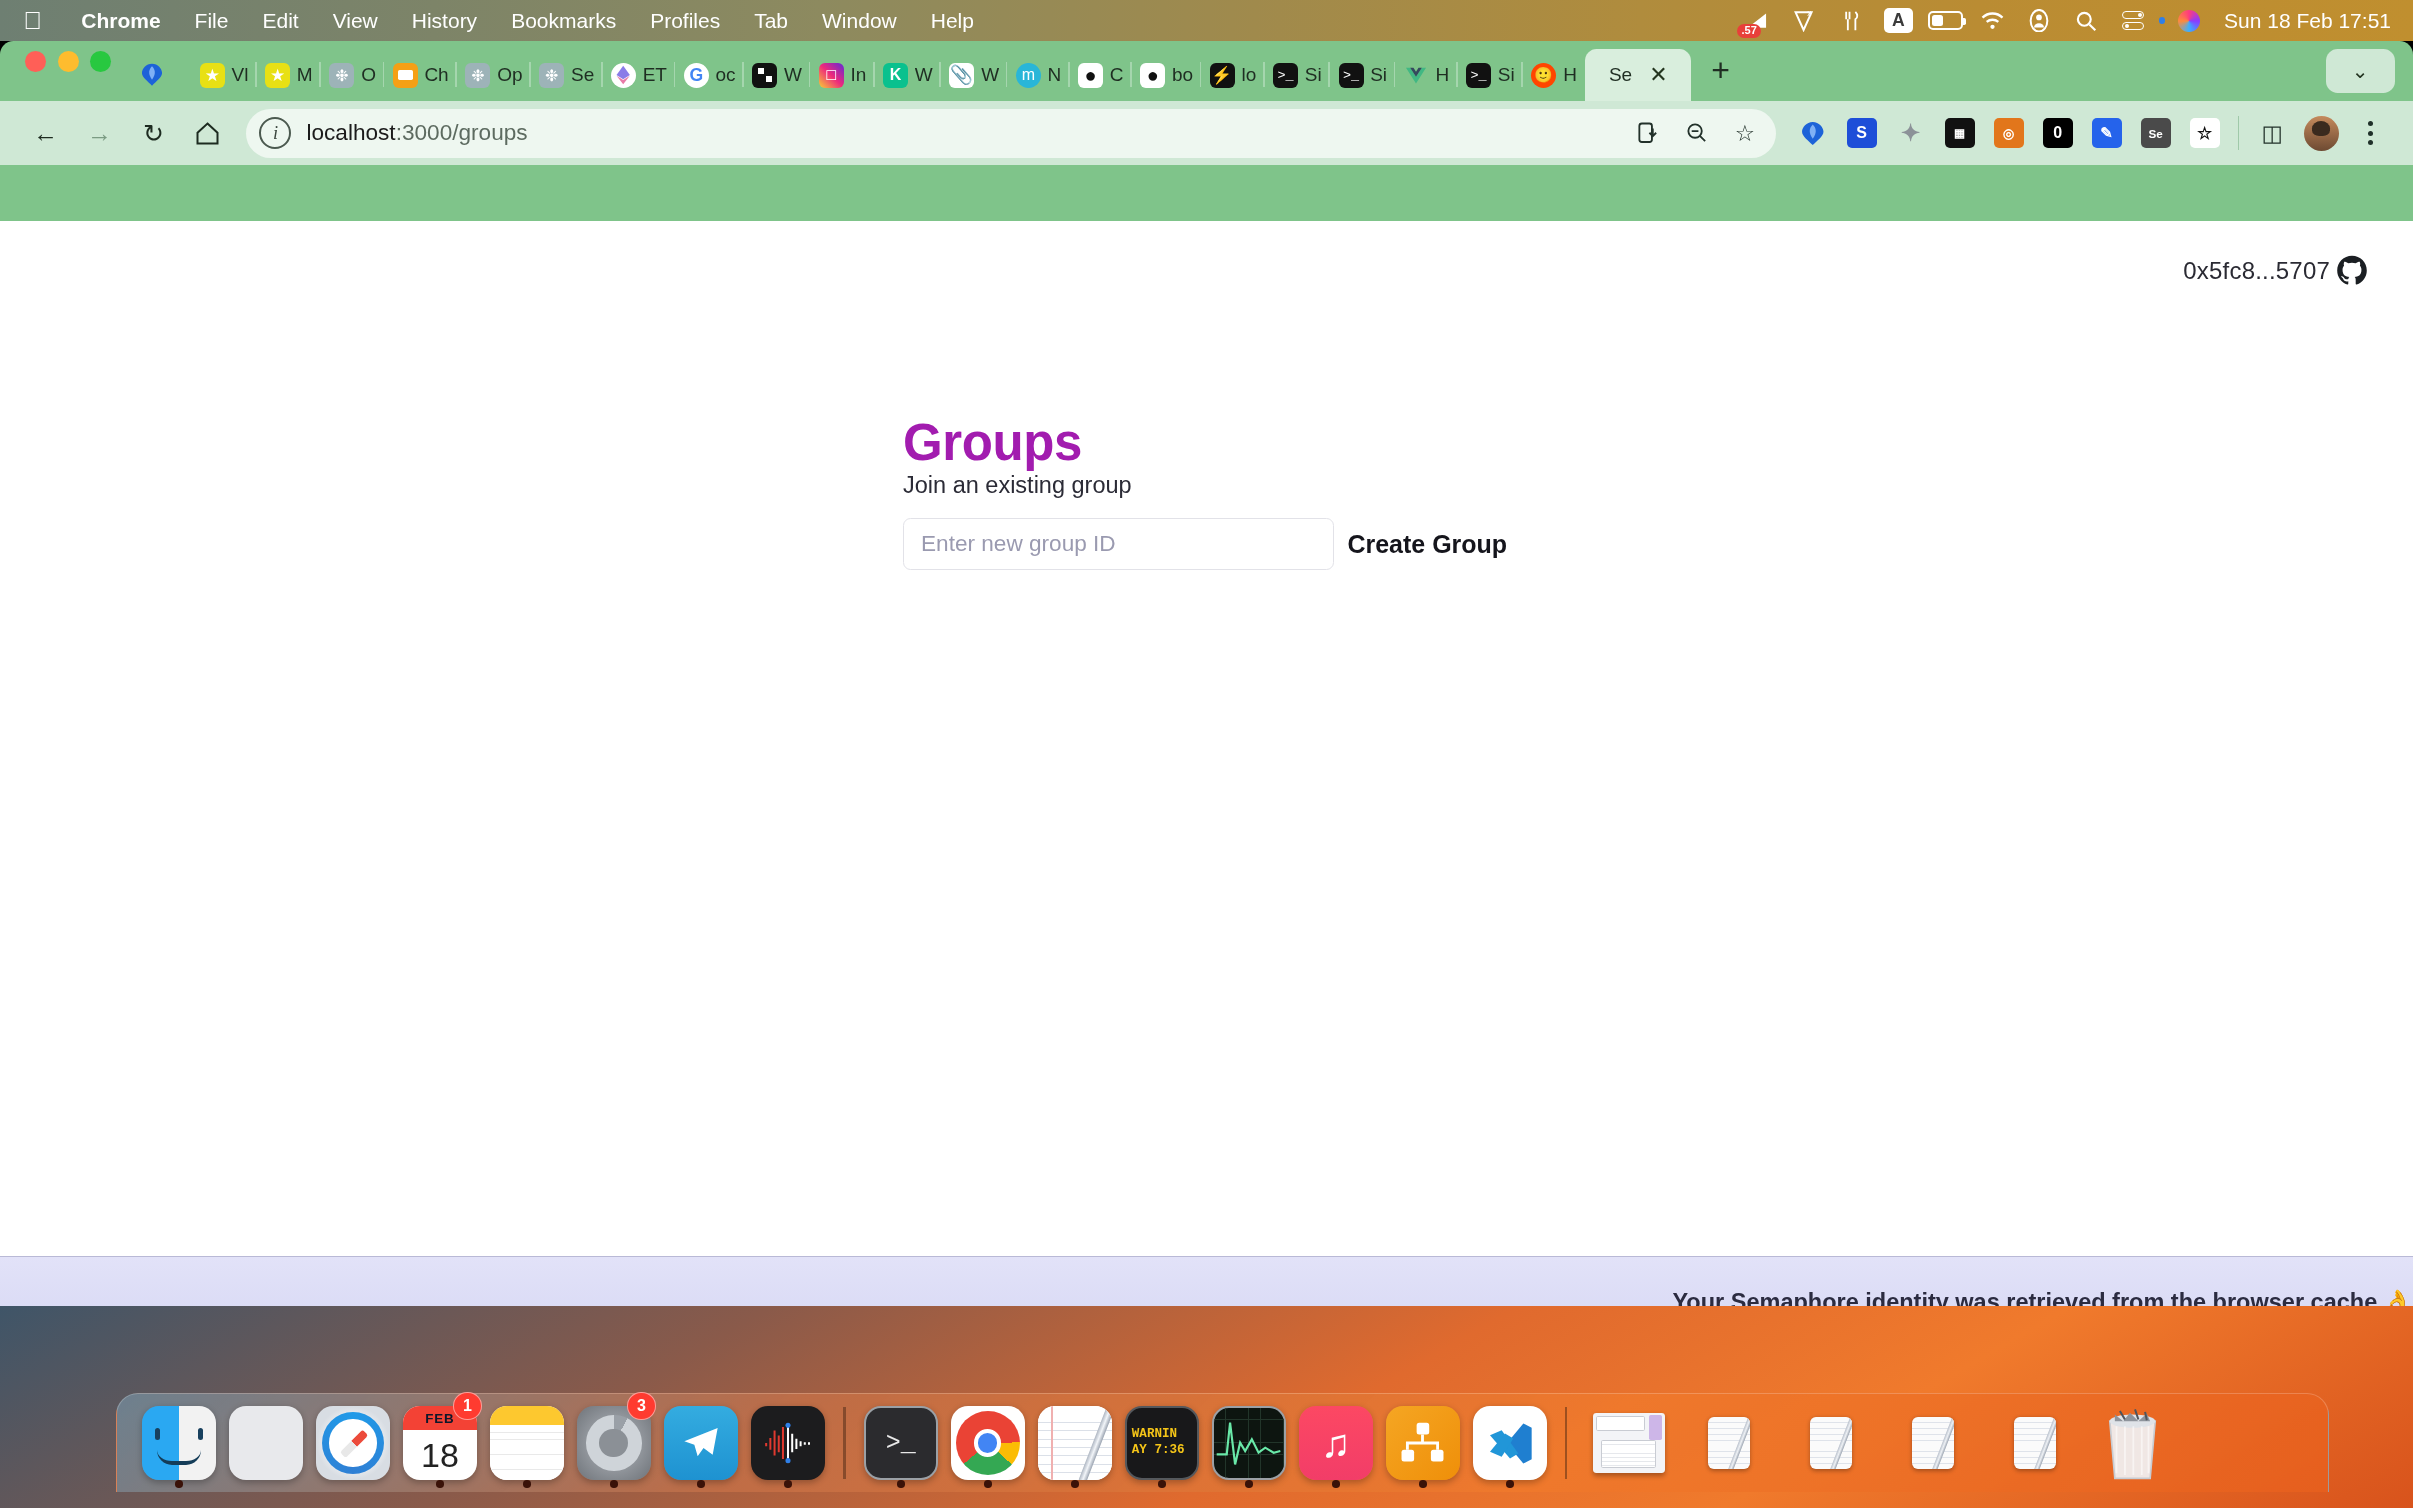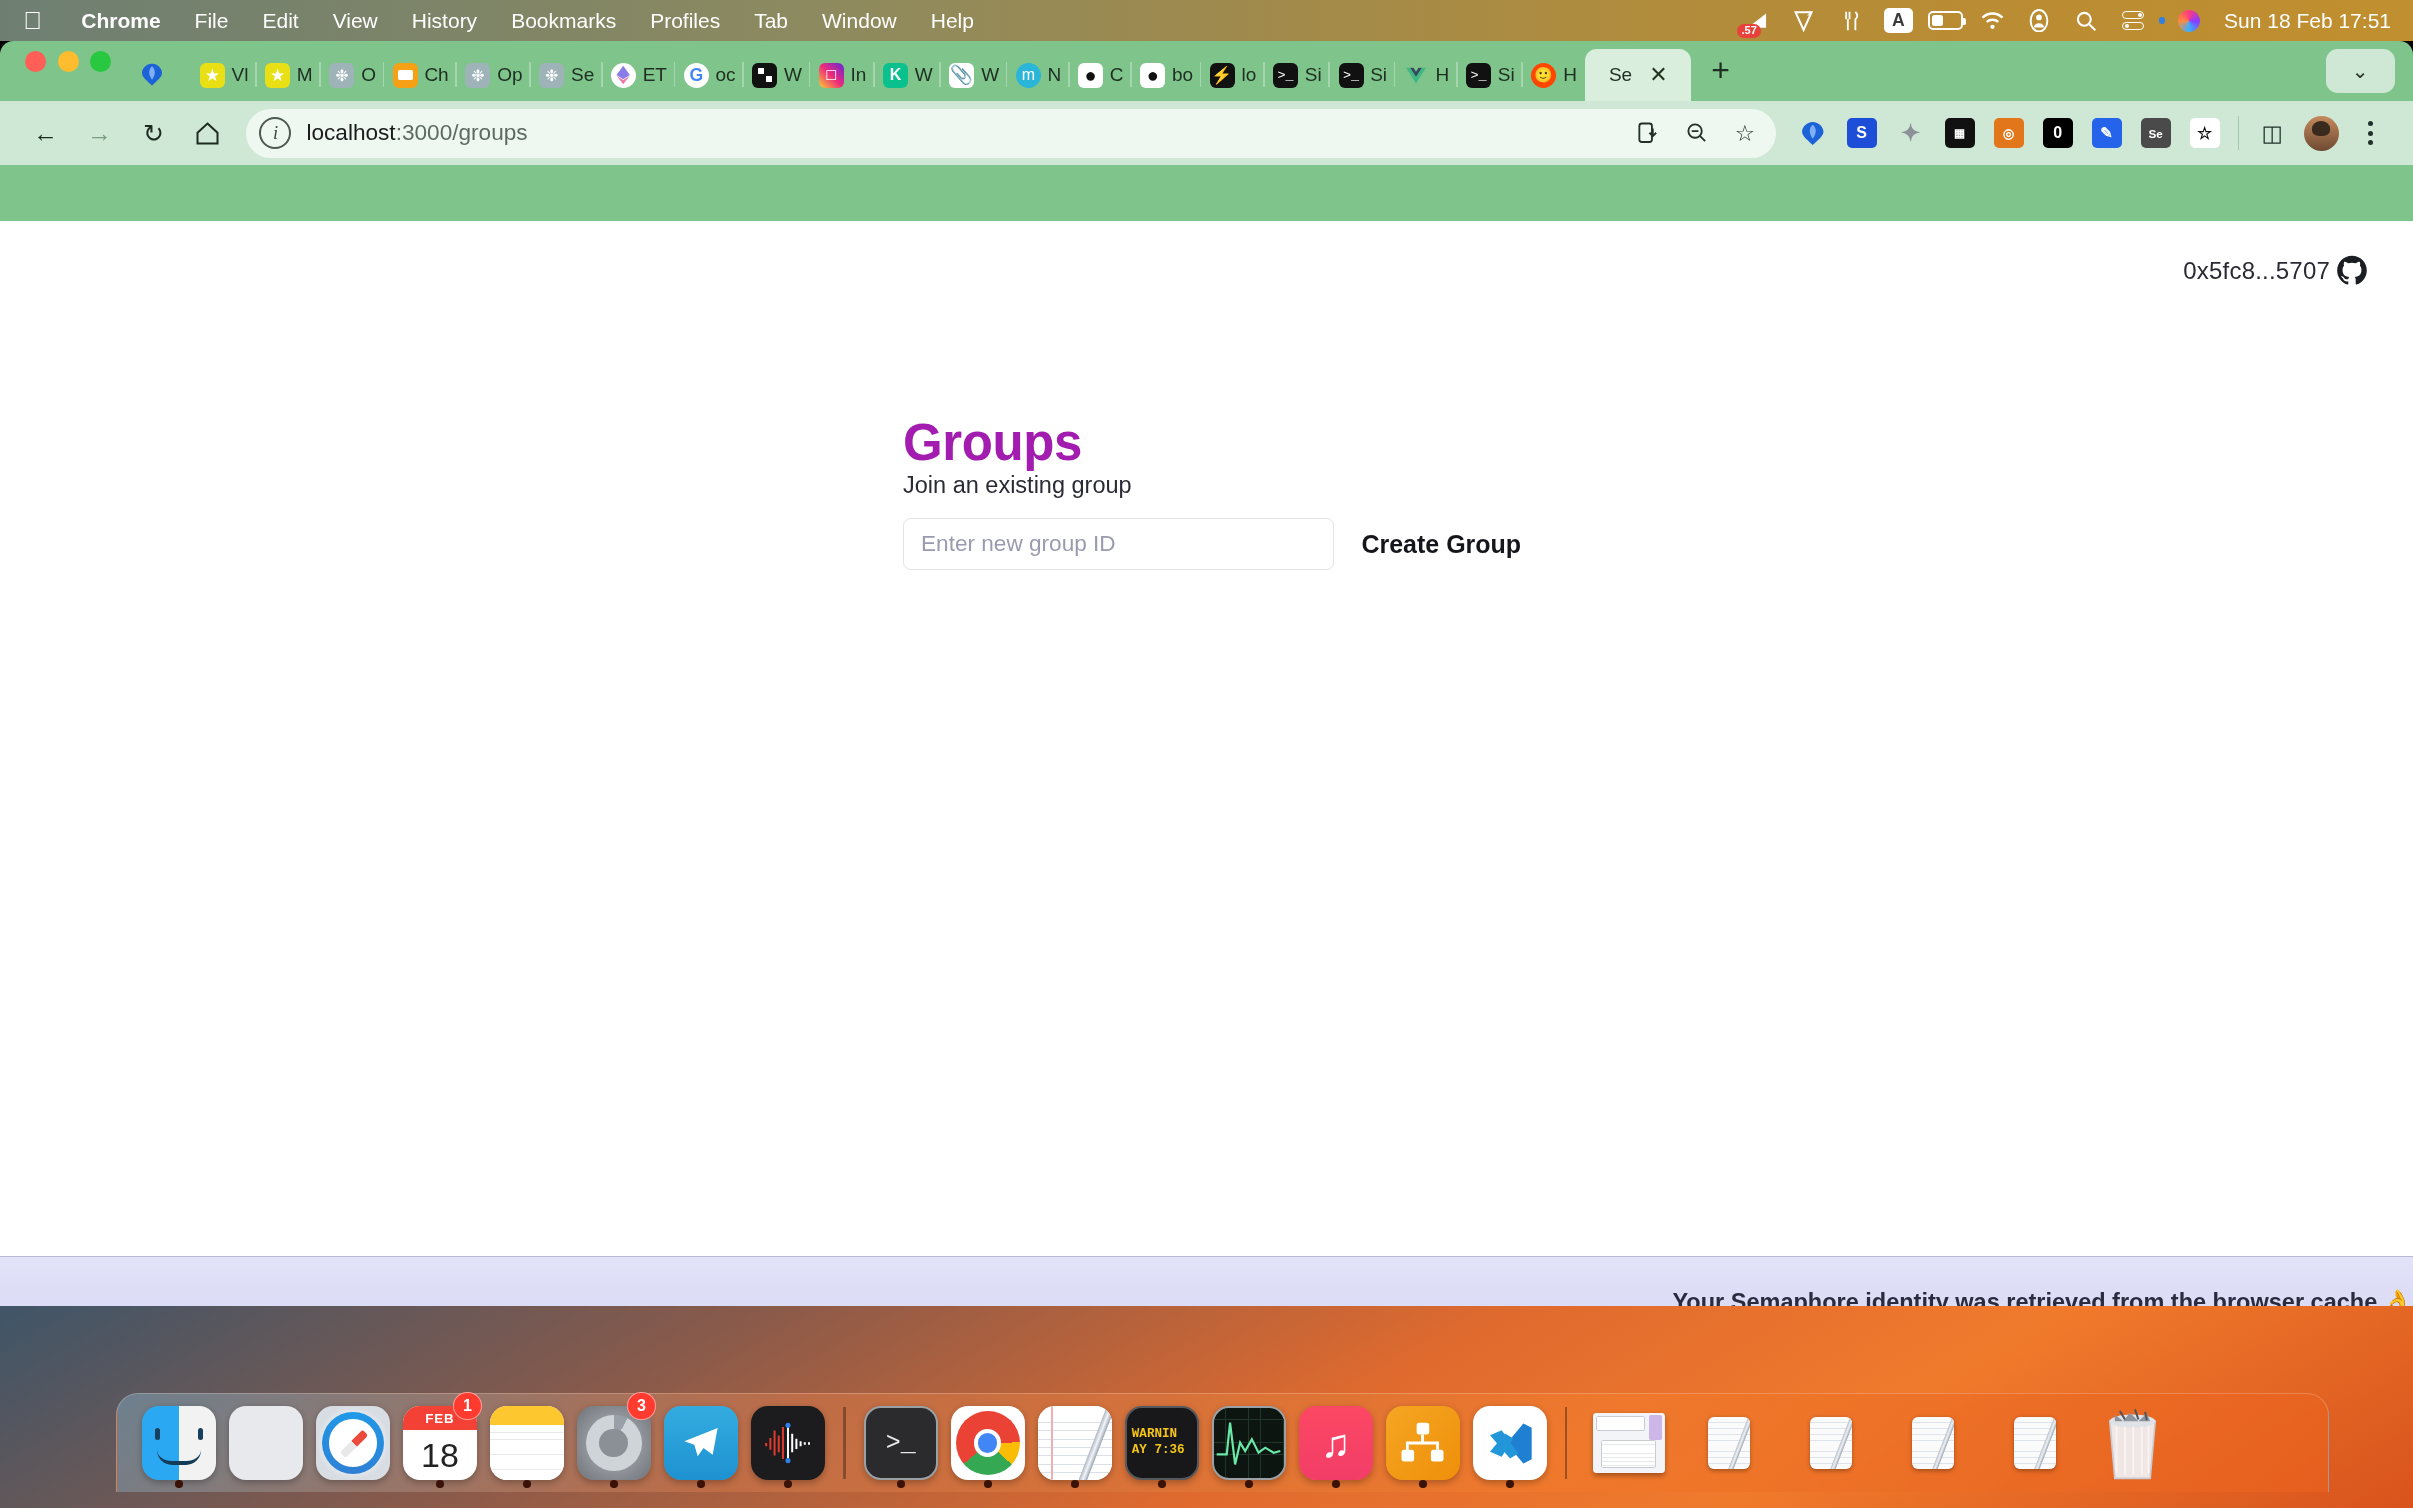--- a/index.html
+++ b/index.html
@@ -125,21 +125,21 @@
   .page-topbar {
     display:flex; align-items:center; justify-content:flex-end;
     gap:6px; padding:34px 45px 0 0;
   }
   .wallet-addr { font-size:24px; color:#2a2a33; letter-spacing:0.2px;}
   .gh-icon { width:32px;height:32px; }
   .content-wrap { padding-left:903px; padding-top:126px; }
   .page-title { font-size:51px; font-weight:bold; color:#a21caf; letter-spacing:-0.4px;}
   .join-link { font-size:23.5px; color:#2b2b36; }
   .create-label { font-size:23.5px; color:#2b2b36; margin-top:46px; }
-  .form-row { display:flex; align-items:center; gap:24px; margin-top:19px;}
+  .form-row { display:flex; align-items:center; gap:10px; margin-top:19px;}
   .group-input {
     width:431px; height:52px; border:1.3px solid #e2e2e8; border-radius:7.5px;
     background:#fff; padding:0 17px; font-size:22.6px; color:#2b2b36;
     font-family:"Liberation Sans", sans-serif;
   }
   .group-input::placeholder { color:#9a9ab0; }
   .create-btn {
     background:none; border:none; font-size:25px; font-weight:bold; color:#15151c;
     font-family:"Liberation Sans", sans-serif; cursor:pointer; padding:0 3.4px;
   }
@@ -194,21 +194,21 @@
   .ic-launchpad{background:#e8e9ec;display:grid;grid-template-columns:repeat(3,1fr);
     grid-template-rows:repeat(3,1fr);gap:4.2px;padding:11px;}
   .ic-launchpad i{border-radius:4.2px;display:block;}
   .ic-safari{background:radial-gradient(circle,#fff 30%,#d8dde3 70%);}
   .ic-safari .dial{position:absolute;inset:5.9px;border-radius:50%;
     background:conic-gradient(from 0deg,#1f9ae8,#2f7fd4,#1f9ae8);}
   .ic-safari .dial:after{content:'';position:absolute;inset:7.5px;border-radius:50%;background:#fff;}
   .ic-safari .needle{position:absolute;top:22px;left:34px;width:8.4px;height:32px;
     background:linear-gradient(180deg,#ec4b3b 50%,#e8e8e8 50%);transform:rotate(45deg);border-radius:2.5px;z-index:2;}
   .ic-cal{background:#fff;}
-  .ic-cal .top{height:34px;background:#f34235;color:#ffffff;font-size:13.4px;font-weight:bold;
+  .ic-cal .top{height:34px;background:#f34235;color:#0f172a;font-size:13.4px;font-weight:bold;
     display:flex;align-items:center;justify-content:center;letter-spacing:0.8px;}
   .ic-cal .day{font-size:34px;color:#222;text-align:center;line-height:50px;}
   .ic-notes{background:#fff;}
   .ic-notes .top{height:18.4px;background:#fdc82f;}
   .ic-notes .lines{background-image:repeating-linear-gradient(180deg,#fff 0 6.7px,#e9e9e9 6.7px 7.5px);height:55px;}
   .ic-settings{background:radial-gradient(circle,#b8bcc2,#6e7379);}
   .ic-settings .gear{position:absolute;inset:9.2px;border-radius:50%;
     background:conic-gradient(#9aa0a7 0 8%,#cfd4d9 8% 16%);}
   .ic-settings .gear:after{content:'';position:absolute;inset:13.4px;border-radius:50%;background:#8b9096;}
   .ic-telegram{background:linear-gradient(#34ace0,#1e92d1);}

